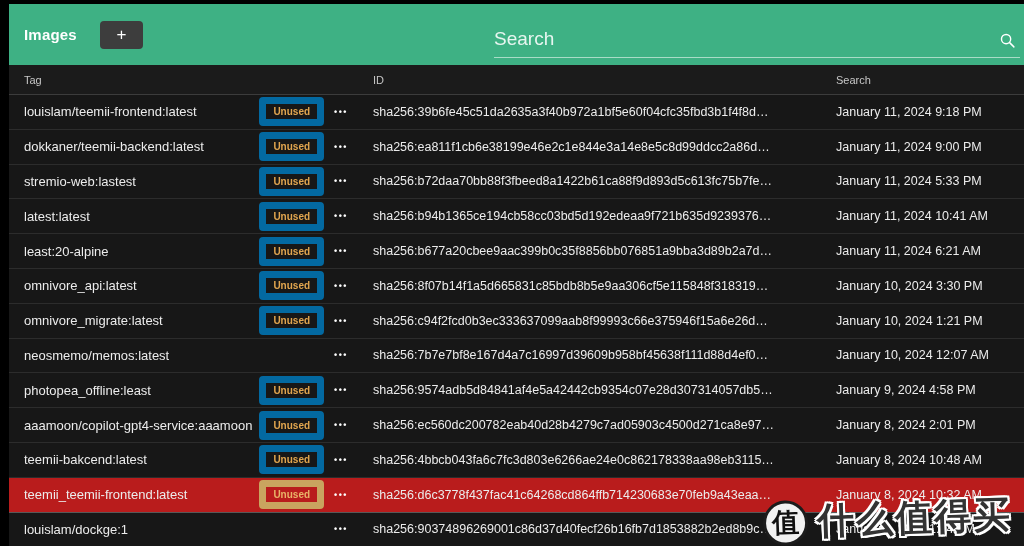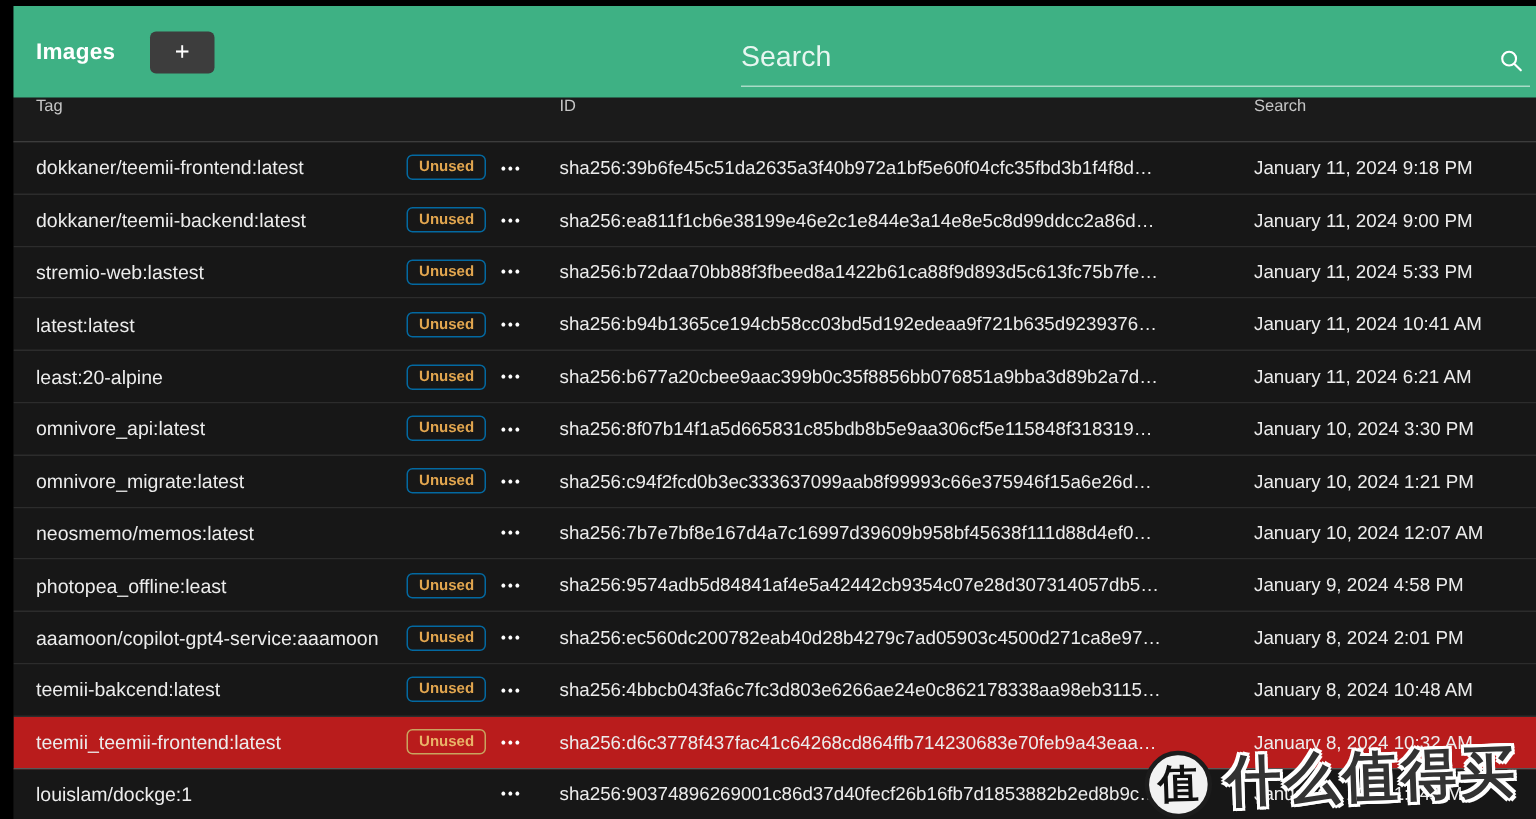--- a/index.html
+++ b/index.html
@@ -46,21 +46,21 @@
     padding:10px 30px 6px 0;
     font-family:"Liberation Sans", sans-serif;
   }
   .search-input::placeholder { color:rgba(255,255,255,0.88); opacity:1; }
   .search-icon { position:absolute; right:4px; bottom:9px; width:17px; height:17px; }
 
   
   .thead {
     flex:0 0 30px;
     background:#1b1b1b;
-    display:flex; align-items:flex-start;
+    display:flex; align-items:center;
     color:#c6c6c6; font-size:11px;
     border-bottom:1px solid #3c3c3c;
   }
   .col-tag     { flex:0 0 352px; padding-left:15px; }
   .col-id      { flex:0 0 475px; padding-left:12px; }
   .col-created { flex:1; }
 
   .tbody { flex:1; display:flex; flex-direction:column; overflow:hidden; }
   .row {
     flex:0 0 34.8px;
@@ -74,21 +74,21 @@
 
   .tag-cell {
     flex:0 0 352px;
     padding-left:15px; padding-right:13px;
     display:flex; align-items:center;
     font-size:13px;
   }
   .tag-text { flex:1; white-space:nowrap; overflow:hidden; }
   .badge {
     flex:0 0 auto;
-    border:1px solid #0369a1; color:#e2a64f;
+    border:7px solid #0369a1; color:#e2a64f;
     font-size:10px; font-weight:bold;
     padding:2px 7px 2px 7px;
     border-radius:4px;
     margin-right:10px;
     line-height:11px;
   }
   .row.highlighted .badge { border-color:#c9a45f; color:#e9b468; }
   .dots {
     flex:0 0 auto;
     background:none; border:none; padding:0;
@@ -146,21 +146,21 @@
 
   <div class="thead">
     <div class="col-tag">Tag</div>
     <div class="col-id">ID</div>
     <div class="col-created">Search</div>
   </div>
 
   <div class="tbody">
   <div class="row">
     <div class="tag-cell">
-      <span class="tag-text">dokkaner/teemii-frontend:latest</span>
+      <span class="tag-text">louislam/teemii-frontend:latest</span>
       <span class="badge">Unused</span>
       <button class="dots">•••</button>
     </div>
     <div class="id-cell">sha256:39b6fe45c51da2635a3f40b972a1bf5e60f04cfc35fbd3b1f4f8d…</div>
     <div class="created-cell">January 11, 2024 9:18 PM</div>
   </div>
 
   <div class="row">
     <div class="tag-cell">
       <span class="tag-text">dokkaner/teemii-backend:latest</span>

